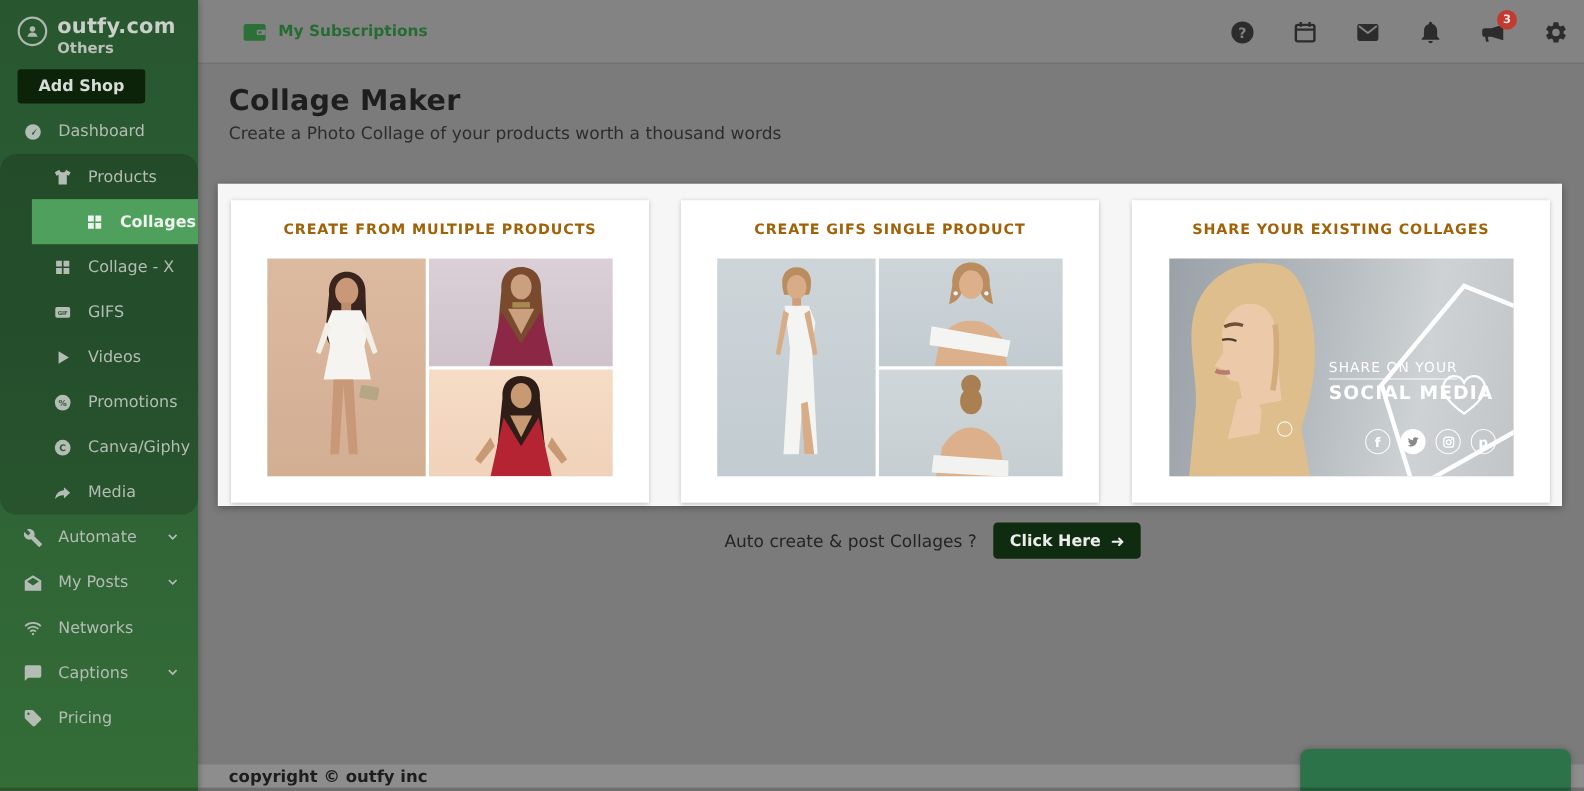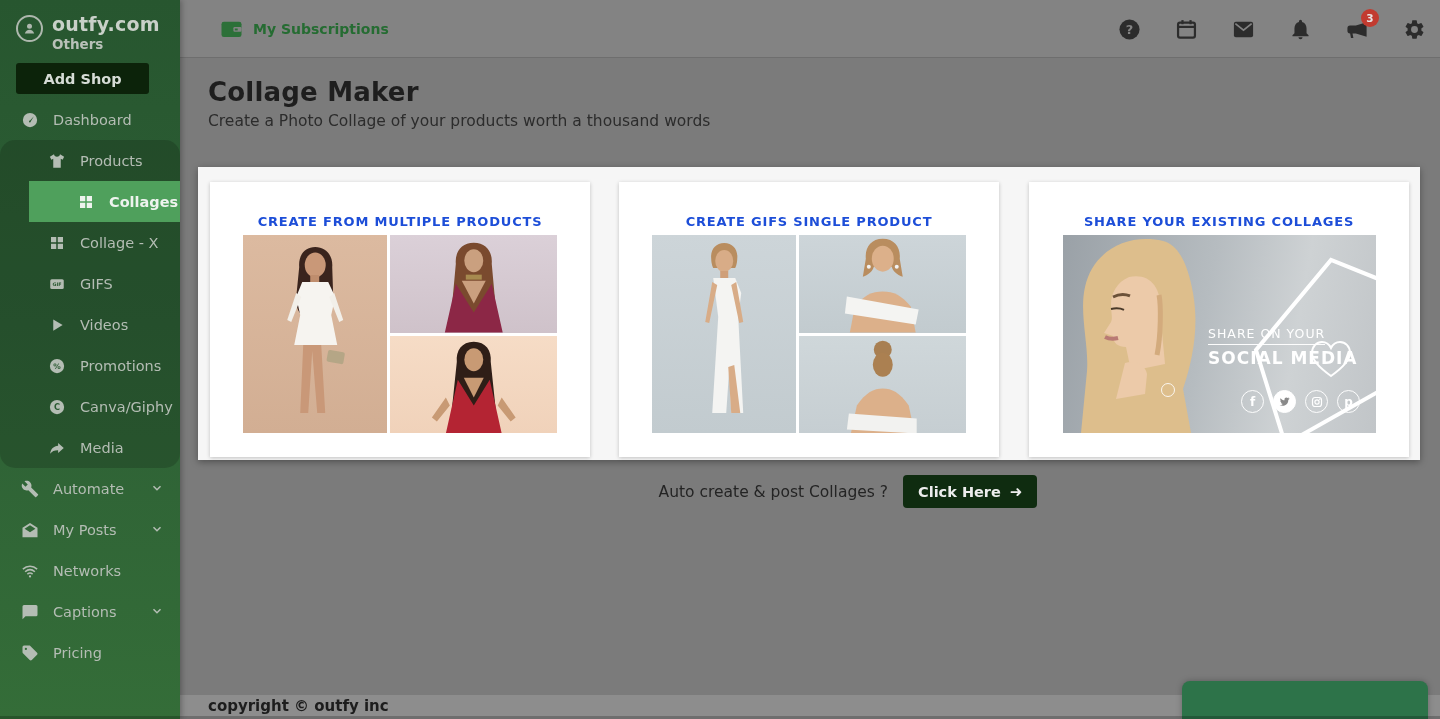--- a/index.html
+++ b/index.html
@@ -11,21 +11,21 @@
   .sidebar { position:absolute; left:0; top:0; width:180px; height:719px; z-index:20;
     background:linear-gradient(180deg,#27562f 0%, #2d5f35 45%, #346d38 100%);
     box-shadow:2px 0 5px rgba(0,0,0,.25); }
   .side-head { padding:13px 16px 0 16px; }
   .logo-row { display:flex; align-items:flex-start; }
   .avatar { width:27px; height:27px; border:2px solid #aeb8ae; border-radius:50%;
     display:flex; align-items:center; justify-content:center; color:#aeb8ae; flex:0 0 auto; margin-top:2px; }
   .logo-texts { margin-left:9px; }
   .shop-name { font-size:19px; font-weight:bold; color:#c9d0c9; letter-spacing:.2px; }
   .shop-sub { font-size:13.5px; color:#b9c1b9; font-weight:bold; margin-top:1px; }
-  .add-shop { margin:11px 0 0 0; width:133px; height:31px; background:#0c230a; border:none;
+  .add-shop { margin:11px 0 0 0; width:116px; height:31px; background:#0c230a; border:none;
     border-radius:3px; color:#d6dcd6; font-weight:bold; font-size:14.5px; cursor:pointer;
     font-family:inherit; display:block; }
   .nav { position:absolute; top:99px; left:0; right:0; }
   .nav-item { height:41px; display:flex; align-items:center; padding-left:21px; cursor:pointer;
     color:#b4bdb4; font-size:14.5px; position:relative; }
   .nav-ic { width:18px; height:18px; margin-right:14px; display:flex; align-items:center; justify-content:center; flex:0 0 auto; }
   .nav-ic svg { width:18px; height:18px; }
   .nav-label { white-space:nowrap; }
   .chev { position:absolute; right:16px; top:13px; width:14px; height:14px; color:#b4bdb4; }
   .subgroup { background:rgba(0,0,0,.16);border-radius:15px; }
@@ -48,21 +48,21 @@
   
   .main { position:absolute; left:180px; top:58px; right:0; bottom:24px; }
   .page-title { position:absolute; left:28px; top:19px; font-size:26px; font-weight:bold; color:#1e1e1e; letter-spacing:.2px; }
   .page-sub { position:absolute; left:28px; top:54px; font-size:15.5px; color:#2c2c2c; }
 
   .panel { position:absolute; left:18px; top:109px; width:1222px; height:293px; background:#f6f6f6;
     box-shadow:0 2px 7px rgba(0,0,0,.35); }
   .card { position:absolute; top:15px; width:380px; height:275px; background:#ffffff;
     box-shadow:0 1px 4px rgba(0,0,0,.22); }
   .card1 { left:12px; } .card2 { left:421px; } .card3 { left:831px; }
-  .card-title { margin-top:32px; text-align:center; font-size:13px; font-weight:bold; color:#1d4ed8; letter-spacing:.8px; }
+  .card-title { margin-top:20px; text-align:center; font-size:13px; font-weight:bold; color:#a16207; letter-spacing:.8px; }
   .collage { position:absolute; left:33px; top:53px; width:314px; height:198px; display:flex; gap:3px; }
   .col-l { width:46%; height:100%; position:relative; overflow:hidden; }
   .col-r { flex:1; display:flex; flex-direction:column; gap:3px; }
   .col-r > div { flex:1; position:relative; overflow:hidden; }
   .ph { position:absolute; inset:0; }
   .ph svg { position:absolute; left:0; bottom:0; width:100%; height:100%; }
 
   .bg-tan   { background:linear-gradient(180deg,#dcbaa0,#d2ae93); }
   .bg-mauve { background:linear-gradient(180deg,#dbd0d8,#cfc2ca); }
   .bg-peach { background:linear-gradient(180deg,#f6dcc6,#f0d2ba); }

